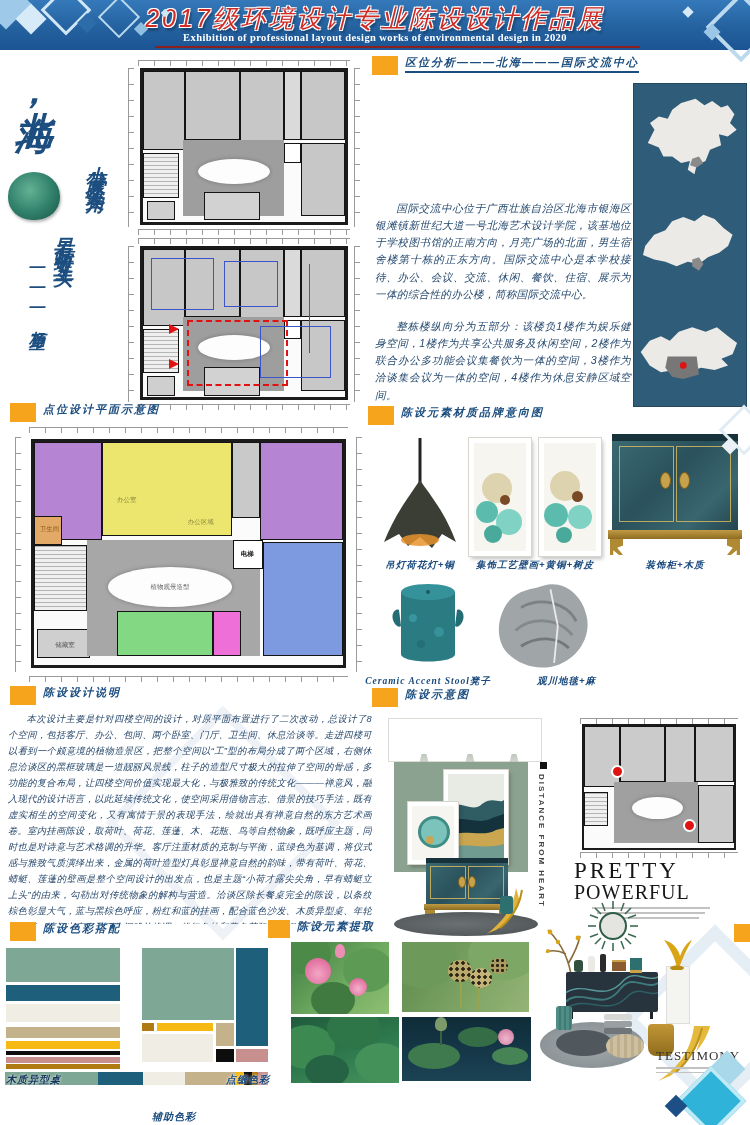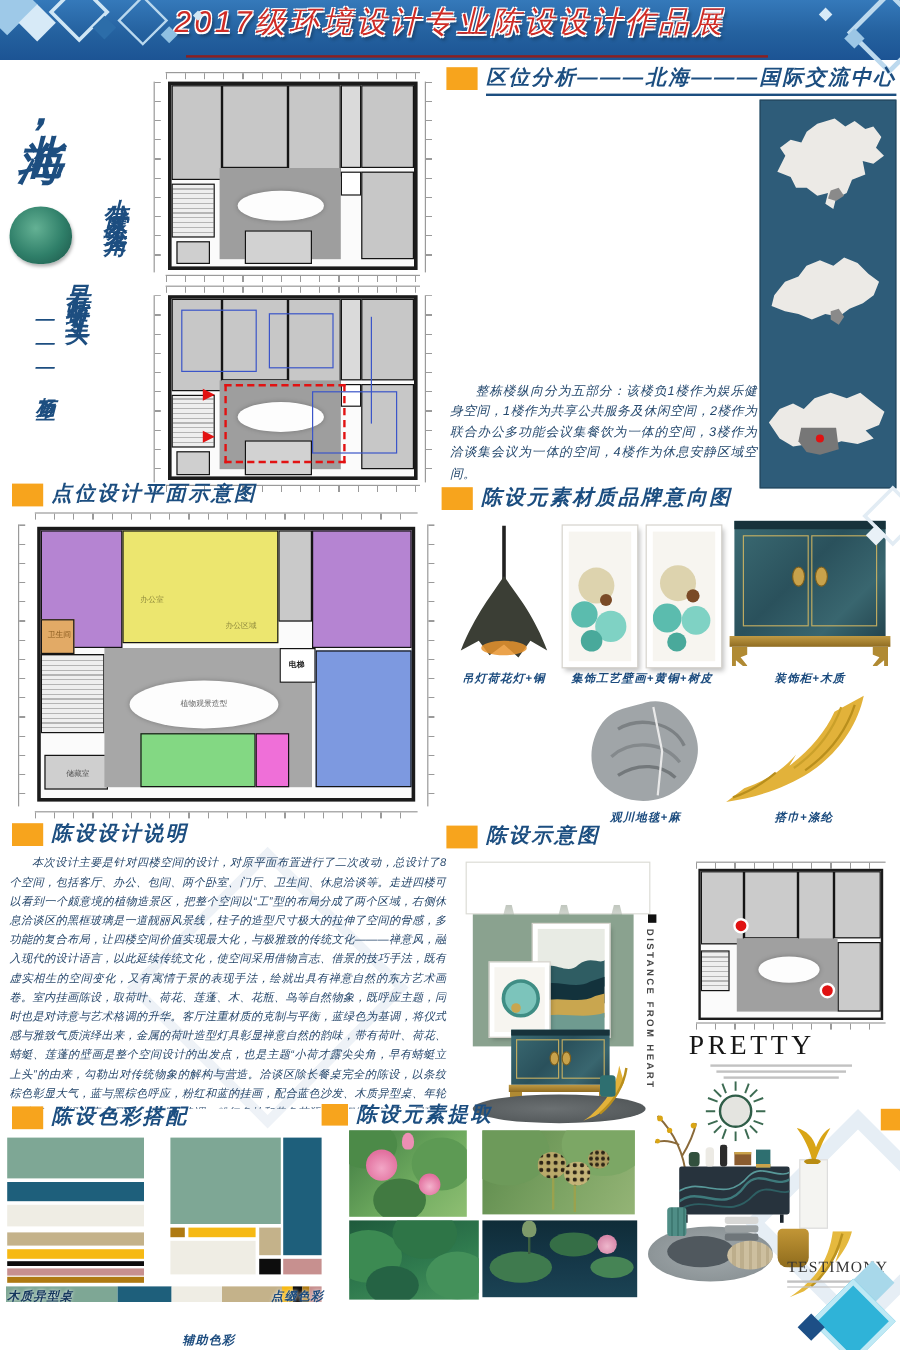--- a/index.html
+++ b/index.html
@@ -13,21 +13,21 @@
   .hdr-title{position:absolute;left:0;right:0;top:2px;text-align:center;
     font-size:25px;font-weight:normal;letter-spacing:3px;color:#cf2c26;
     text-shadow:-1px -1px 0 #fff,1px -1px 0 #fff,-1px 1px 0 #fff,1px 1px 0 #fff,2px 3px 3px rgba(0,0,0,.45);
     font-style:italic;}
   .hdr-sub{position:absolute;left:0;right:0;top:32px;text-align:center;color:#fff;
     font-size:10.5px;font-weight:bold;letter-spacing:.4px;font-family:"Liberation Serif","DejaVu Serif",serif;}
   .hdr-subline{position:absolute;left:155px;right:110px;top:46px;height:2px;background:#8d1f1f;}
   
   .sec{position:absolute;display:flex;align-items:flex-start;gap:7px;z-index:5;}
   .sec .tag{width:26px;height:19px;background:#f7a41d;flex:none;}
-  .sec .tt{font-size:17px;font-weight:bold;font-style:italic;color:#1c4e80;
+  .sec .tt{font-size:11px;font-weight:bold;font-style:italic;color:#1c4e80;
     letter-spacing:2px;line-height:1.1;white-space:nowrap;}
   .under{border-bottom:2px solid #1c4e80;padding-bottom:3px;}
   
   .vtxt{writing-mode:vertical-rl;text-orientation:upright;color:#1d4e80;font-weight:bold;font-style:italic;}
   
   .para{position:absolute;font-size:10.6px;line-height:1.62;color:#25496e;font-style:italic;
     text-align:justify;text-indent:2em;letter-spacing:.3px;}
   
   .plan{position:absolute;background:#fff;}
   .pcore{position:absolute;border:3px solid #1b1b1b;background:#fbfbfb;}
@@ -64,20 +64,21 @@
   .gline{height:2px;background:#c2c2c2;margin:3px auto 0;}
   .spotlight{position:absolute;width:20px;height:30px;background:linear-gradient(180deg,rgba(185,192,182,.9),rgba(255,255,255,0));clip-path:polygon(38% 0,62% 0,100% 100%,0 100%);}
 </style>
 </head>
 <body>
 
 <div id="poster">
 
   <div class="hdr">
     <div class="hdr-title">2017级环境设计专业陈设设计作品展</div>
+    <div class="hdr-sub">Exhibition of professional layout design works of environmental design in 2020</div>
     <div class="hdr-subline"></div>
 
     <div class="dia" style="left:-12px;top:-14px;width:36px;height:36px;background:#9ec9e8;"></div>
     <div class="dia" style="left:20px;top:8px;width:22px;height:22px;background:#d7eaf7;"></div>
     <div class="dia" style="left:48px;top:-8px;width:30px;height:30px;border:3px solid #cfe6f5;"></div>
     <div class="dia" style="left:80px;top:16px;width:14px;height:14px;background:#2c6da9;"></div>
     <div class="dia" style="left:104px;top:2px;width:26px;height:26px;border:2px solid #b9d8ee;"></div>
     <div class="dia" style="left:136px;top:24px;width:10px;height:10px;background:#8fc0e2;"></div>
     <div class="dia" style="left:162px;top:10px;width:6px;height:6px;background:#d0e6f4;"></div>
     <div class="dia" style="right:-16px;top:2px;width:42px;height:42px;border:4px solid #bcd9ee;"></div>
@@ -140,20 +141,21 @@
       <div class="abs" style="left:22%;top:48%;width:48%;height:42%;border:2px dashed #e21212;"></div>
       <div class="arrow-r" style="left:13%;top:51%;"></div>
       <div class="arrow-r" style="left:13%;top:74%;"></div>
     </div>
   </div>
 
   <div class="sec" style="left:372px;top:56px;">
     <div class="tag"></div>
     <div class="tt under">区位分析———北海———国际交流中心</div>
   </div>
+  <div class="para" style="left:375px;top:200px;width:256px;">国际交流中心位于广西壮族自治区北海市银海区银滩镇新世纪大道一号北海艺术设计学院，该基地位于学校图书馆的正南方向，月亮广场的北面，男生宿舍楼第十栋的正东方向。国际交流中心是本学校接待、办公、会议、交流、休闲、餐饮、住宿、展示为一体的综合性的办公楼，简称国际交流中心。</div>
   <div class="para" style="left:375px;top:318px;width:256px;">整栋楼纵向分为五部分：该楼负1楼作为娱乐健身空间，1楼作为共享公共服务及休闲空间，2楼作为联合办公多功能会议集餐饮为一体的空间，3楼作为洽谈集会议为一体的空间，4楼作为休息安静区域空间。</div>
 
   <div class="abs" style="left:633px;top:83px;width:112px;height:322px;background:#2e5c79;border:1px solid #24485f;">
     <svg width="112" height="100" viewBox="0 0 100 90" style="position:absolute;left:0;top:8px;">
       <path d="M18,34 L14,28 22,22 30,24 34,16 42,10 55,6 63,12 70,8 78,14 84,12 90,20 86,28 92,34 84,40 76,38 78,48 68,52 64,62 56,66 54,74 48,70 50,62 42,64 34,58 26,58 22,50 12,46 Z" fill="#eceae6"></path>
       <path d="M52,60 58,58 62,64 56,68 50,66 Z" fill="#8a8a8a"></path>
     </svg>
     <svg width="112" height="100" viewBox="0 0 100 80" style="position:absolute;left:0;top:112px;">
       <path d="M10,40 18,30 28,26 34,18 44,14 54,18 62,12 72,16 80,24 88,30 84,40 76,46 66,50 58,56 48,54 38,58 28,54 18,52 8,48 Z" fill="#eceae6"></path>
       <path d="M52,52 58,50 62,56 58,62 52,58 Z" fill="#8a8a8a"></path>
@@ -242,41 +244,45 @@
         <div class="cab-handle" style="left:48px;top:38px;"></div>
         <div class="cab-handle" style="right:48px;top:38px;"></div>
       </div>
       <div class="cab-base" style="top:96px;"></div>
       <div class="cab-leg" style="left:2px;top:105px;"></div>
       <div class="cab-leg" style="right:2px;top:105px;transform:scaleX(-1);"></div>
     </div>
     <div class="cap">装饰柜+木质</div>
   </div>
 
-
-  <div class="mitem" style="left:480px;top:578px;width:116px;height:110px;">
+  <div class="mitem" style="left:378px;top:572px;width:100px;height:116px;">
+    <svg width="74" height="92" viewBox="0 0 74 92">
+      <path d="M8,30 C4,28 0,34 2,40 C4,46 8,48 10,46 Z" fill="#246d74"></path>
+      <path d="M66,30 C70,28 74,34 72,40 C70,46 66,48 64,46 Z" fill="#246d74"></path>
+      <path d="M10,12 L10,74 C10,84 64,84 64,74 L64,12 Z" fill="#2a7b82"></path>
+      <ellipse cx="37" cy="12" rx="27" ry="8" fill="#35929a"></ellipse>
+      <circle cx="37" cy="12" r="2" fill="#1d5a60"></circle>
+      <circle cx="22" cy="38" r="4" fill="#3fa0a8" opacity=".7"></circle>
+      <circle cx="48" cy="52" r="5" fill="#3fa0a8" opacity=".6"></circle>
+      <circle cx="30" cy="64" r="4" fill="#246d74" opacity=".8"></circle>
+    </svg>
+    <div class="cap" style="font-family:'Liberation Serif','DejaVu Serif',serif;">Ceramic Accent Stool凳子</div>
+  </div>
+
+  <div class="mitem" style="left:480px;top:578px;width:116px;height:110px;align-items:flex-end;">
     <svg width="104" height="92" viewBox="0 0 110 100">
       <path d="M55,6 C76,0 96,16 101,38 C107,60 93,84 71,92 C51,99 28,94 14,78 C2,64 4,40 16,24 C28,10 40,11 55,6 Z" fill="#a0a5a8"></path>
       <path d="M30,30 C50,18 80,24 90,45" stroke="#7c8184" stroke-width="3" fill="none"></path>
       <path d="M24,55 C40,40 70,40 86,60" stroke="#84898c" stroke-width="3" fill="none"></path>
       <path d="M30,72 C48,60 70,62 82,74" stroke="#73787b" stroke-width="3" fill="none"></path>
       <path d="M62,10 L70,50 66,90" stroke="#e9e9e9" stroke-width="2" fill="none"></path>
     </svg>
     <div class="cap">观川地毯+麻</div>
   </div>
 
-  <div class="mitem" style="left:594px;top:572px;width:152px;height:116px;">
-    <svg width="144" height="94" viewBox="0 0 150 100">
-      <path d="M128,2 C122,30 104,54 80,70 C60,83 34,92 6,96 L22,84 C44,76 58,66 68,54 L62,64 C80,50 94,34 102,16 Z" fill="#e2b23a"></path>
-      <path d="M120,10 C112,34 96,54 76,68" stroke="#b98f1d" stroke-width="2" fill="none"></path>
-      <path d="M108,12 C100,34 86,52 66,66" stroke="#caa02a" stroke-width="2" fill="none"></path>
-      <path d="M50,70 C38,80 24,88 12,92" stroke="#b98f1d" stroke-width="2" fill="none"></path>
-    </svg>
-    <div class="cap">搭巾+涤纶</div>
-  </div>
 
   <div class="dia" style="left:140px;top:740px;width:150px;height:150px;border:8px solid #eef2f7;"></div>
   <div class="sec" style="left:10px;top:686px;">
     <div class="tag"></div>
     <div class="tt">陈设设计说明</div>
   </div>
   <div class="abs" style="left:8px;top:712px;width:364px;height:212px;font-size:9.3px;line-height:1.72;color:#26476b;
        font-style:italic;text-align:justify;text-indent:2em;overflow:hidden;letter-spacing:.2px;">本次设计主要是针对四楼空间的设计，对原平面布置进行了二次改动，总设计了8个空间，包括客厅、办公、包间、两个卧室、门厅、卫生间、休息洽谈等。走进四楼可以看到一个颇意境的植物造景区，把整个空间以“工”型的布局分成了两个区域，右侧休息洽谈区的黑框玻璃是一道靓丽风景线，柱子的造型尺寸极大的拉伸了空间的骨感，多功能的复合布局，让四楼空间价值实现最大化，与极雅致的传统文化———禅意风，融入现代的设计语言，以此延续传统文化，使空间采用借物言志、借景的技巧手法，既有虚实相生的空间变化，又有寓情于景的表现手法，绘就出具有禅意自然的东方艺术画卷。室内挂画陈设，取荷叶、荷花、莲蓬、木、花瓶、鸟等自然物象，既呼应主题，同时也是对诗意与艺术格调的升华。客厅注重材质的克制与平衡，蓝绿色为基调，将仪式感与雅致气质演绎出来，金属的荷叶造型灯具彰显禅意自然的韵味，带有荷叶、荷花、蜻蜓、莲蓬的壁画是整个空间设计的出发点，也是主题“小荷才露尖尖角，早有蜻蜓立上头”的由来，勾勒出对传统物象的解构与营造。洽谈区除长餐桌完全的陈设，以条纹棕色彰显大气，蓝与黑棕色呼应，粉红和蓝的挂画，配合蓝色沙发、木质异型桌、年轮纹地毯，演绎出青春又不失沉稳的格调，粉红色枕和黄色花瓶的点缀缓和氛围，展现出轻快简练的洽谈场景。整个空间以蓝绿色为主色调，黄色、米白、粉红为辅助色的陈设，适宜的比例，实现多样元素的碰撞演绎，形意并济、层次丰富，既有传统又有现代元素，结合多样材质风格，呈现出多样的情趣。</div>
 
   <div class="sec" style="left:372px;top:688px;">
@@ -338,20 +344,21 @@
       <div class="ellip" style="left:32%;top:58%;width:34%;height:18%;"></div>
       <div class="rm stairs" style="left:0;top:54%;width:16%;height:28%;"></div>
       <div class="rm" style="left:76%;top:48%;width:24%;height:48%;background:#cbcbcb;"></div>
       <div class="abs" style="left:18%;top:32%;width:9px;height:9px;border-radius:50%;background:#e01212;border:2px solid #fff;"></div>
       <div class="abs" style="left:66%;top:76%;width:9px;height:9px;border-radius:50%;background:#e01212;border:2px solid #fff;"></div>
     </div>
   </div>
 
   <div class="abs serif" style="left:574px;top:858px;width:154px;text-align:left;color:#161616;">
     <div style="font-size:23px;letter-spacing:3px;">PRETTY</div>
+    <div style="font-size:20px;letter-spacing:1px;margin-top:-3px;">POWERFUL</div>
     <div class="gline" style="width:118px;"></div>
     <div class="gline" style="width:108px;"></div>
     <div class="gline" style="width:96px;"></div>
   </div>
 
   <svg width="50" height="50" viewBox="0 0 50 50" style="position:absolute;left:588px;top:901px;">
     <g stroke="#3c6b52" stroke-width="1.6">
       <line x1="25" y1="0" x2="25" y2="8"></line>
         <line x1="25" y1="42" x2="25" y2="50"></line>
       <line x1="0" y1="25" x2="8" y2="25"></line>

